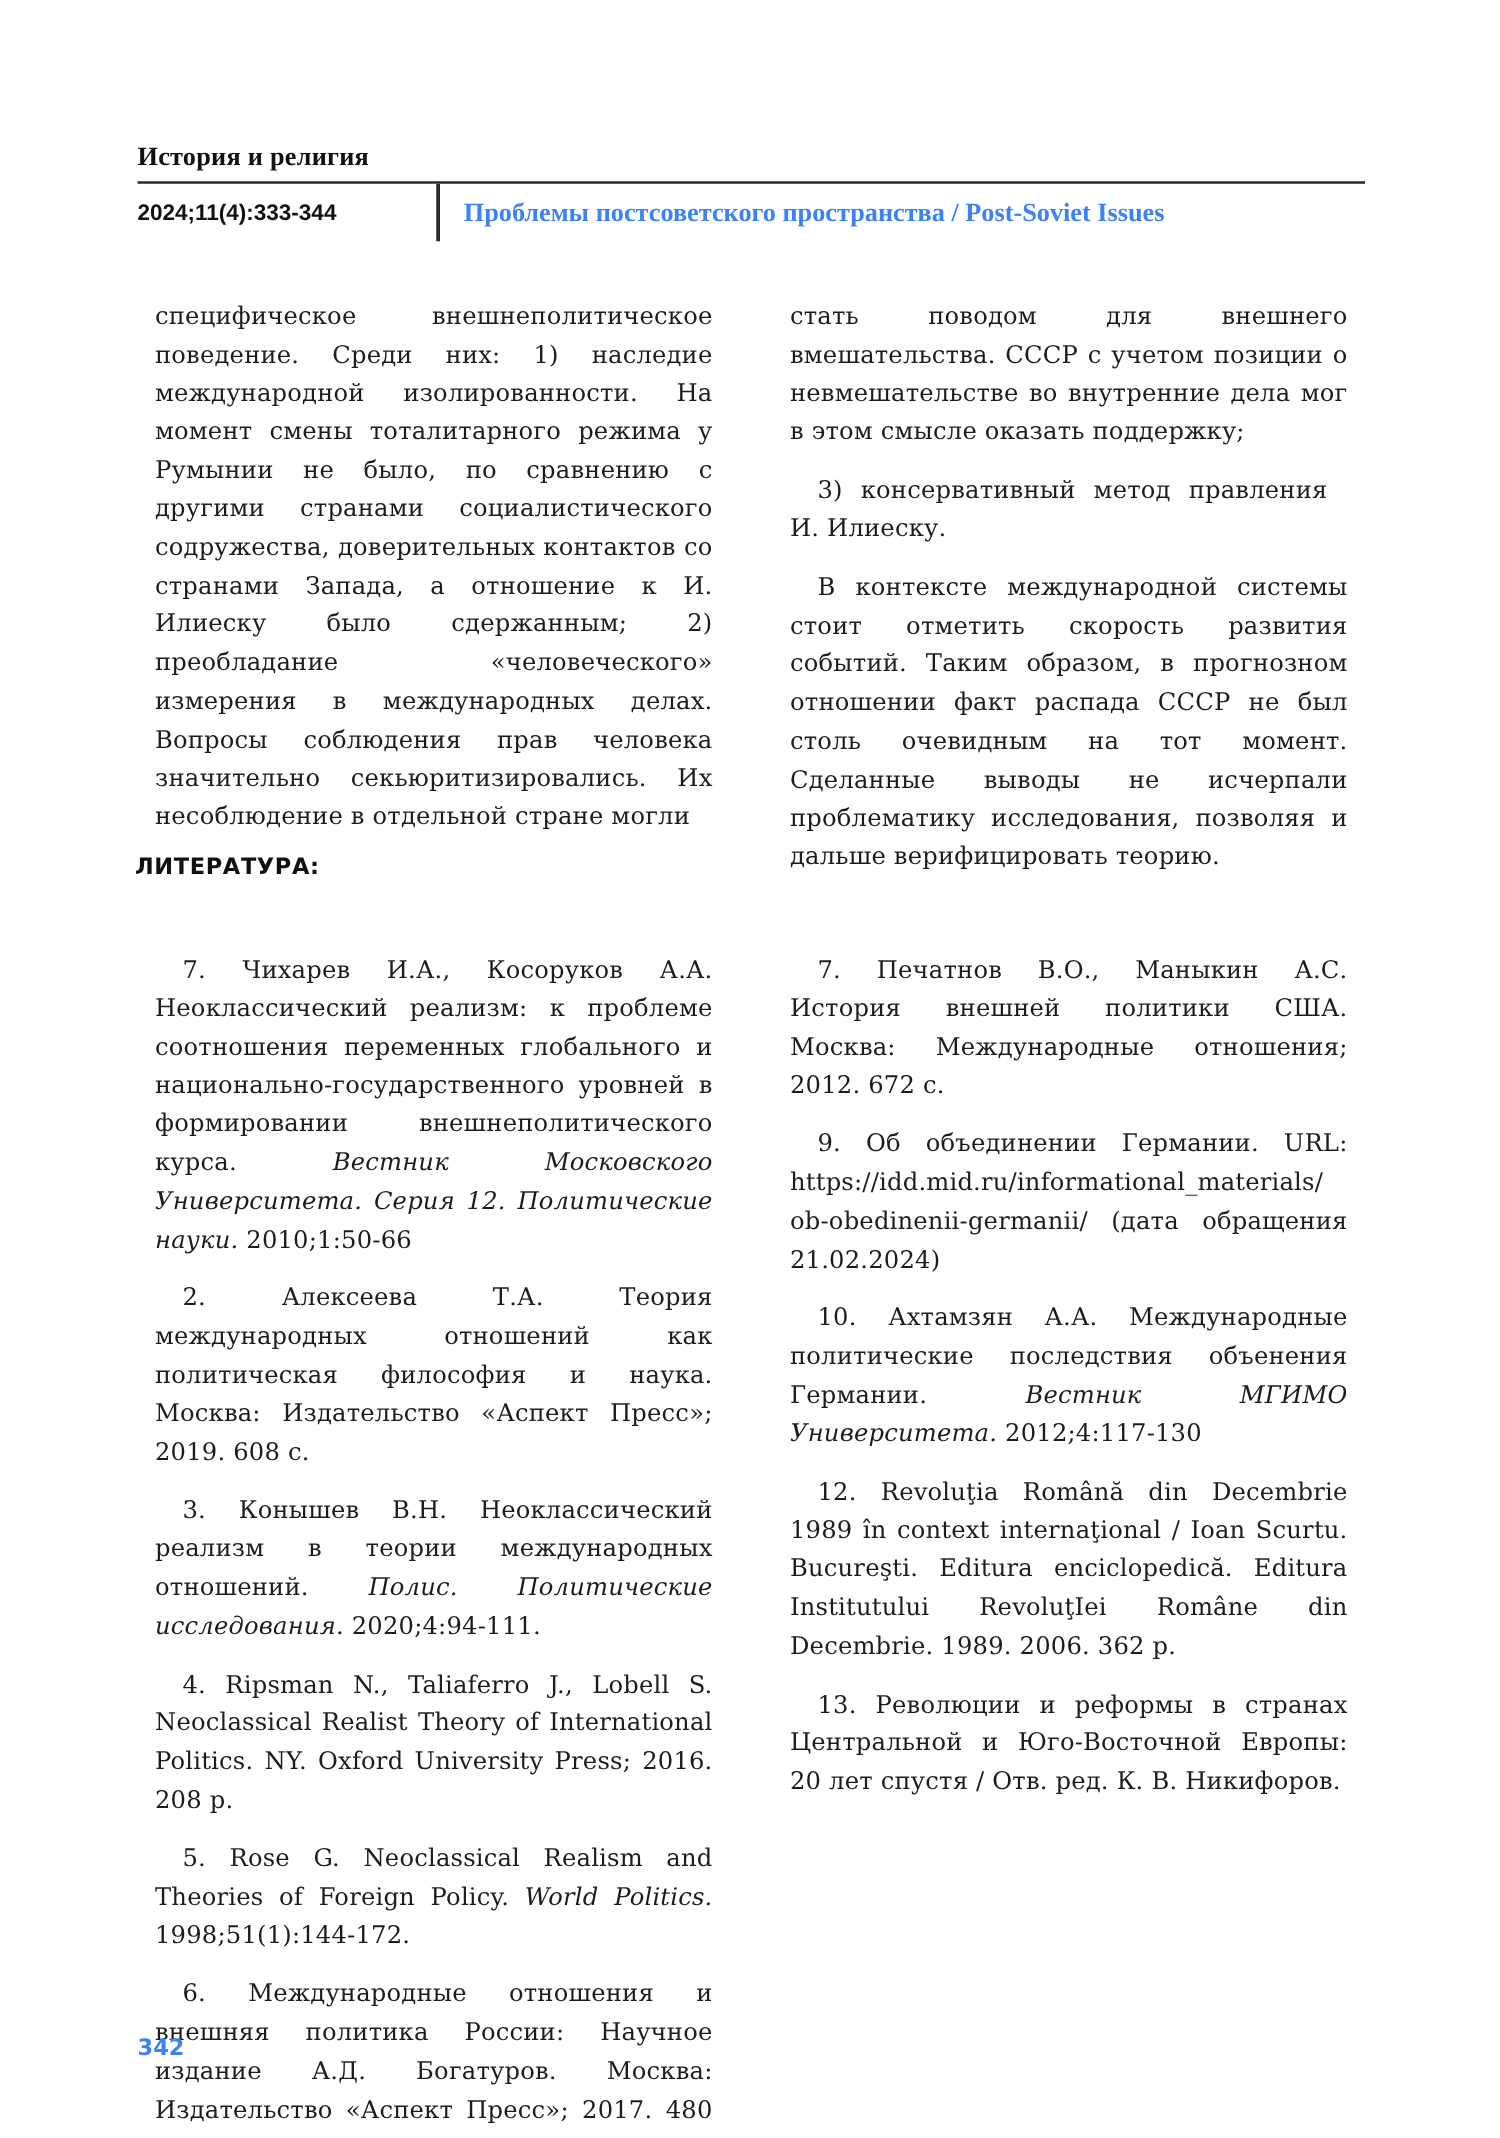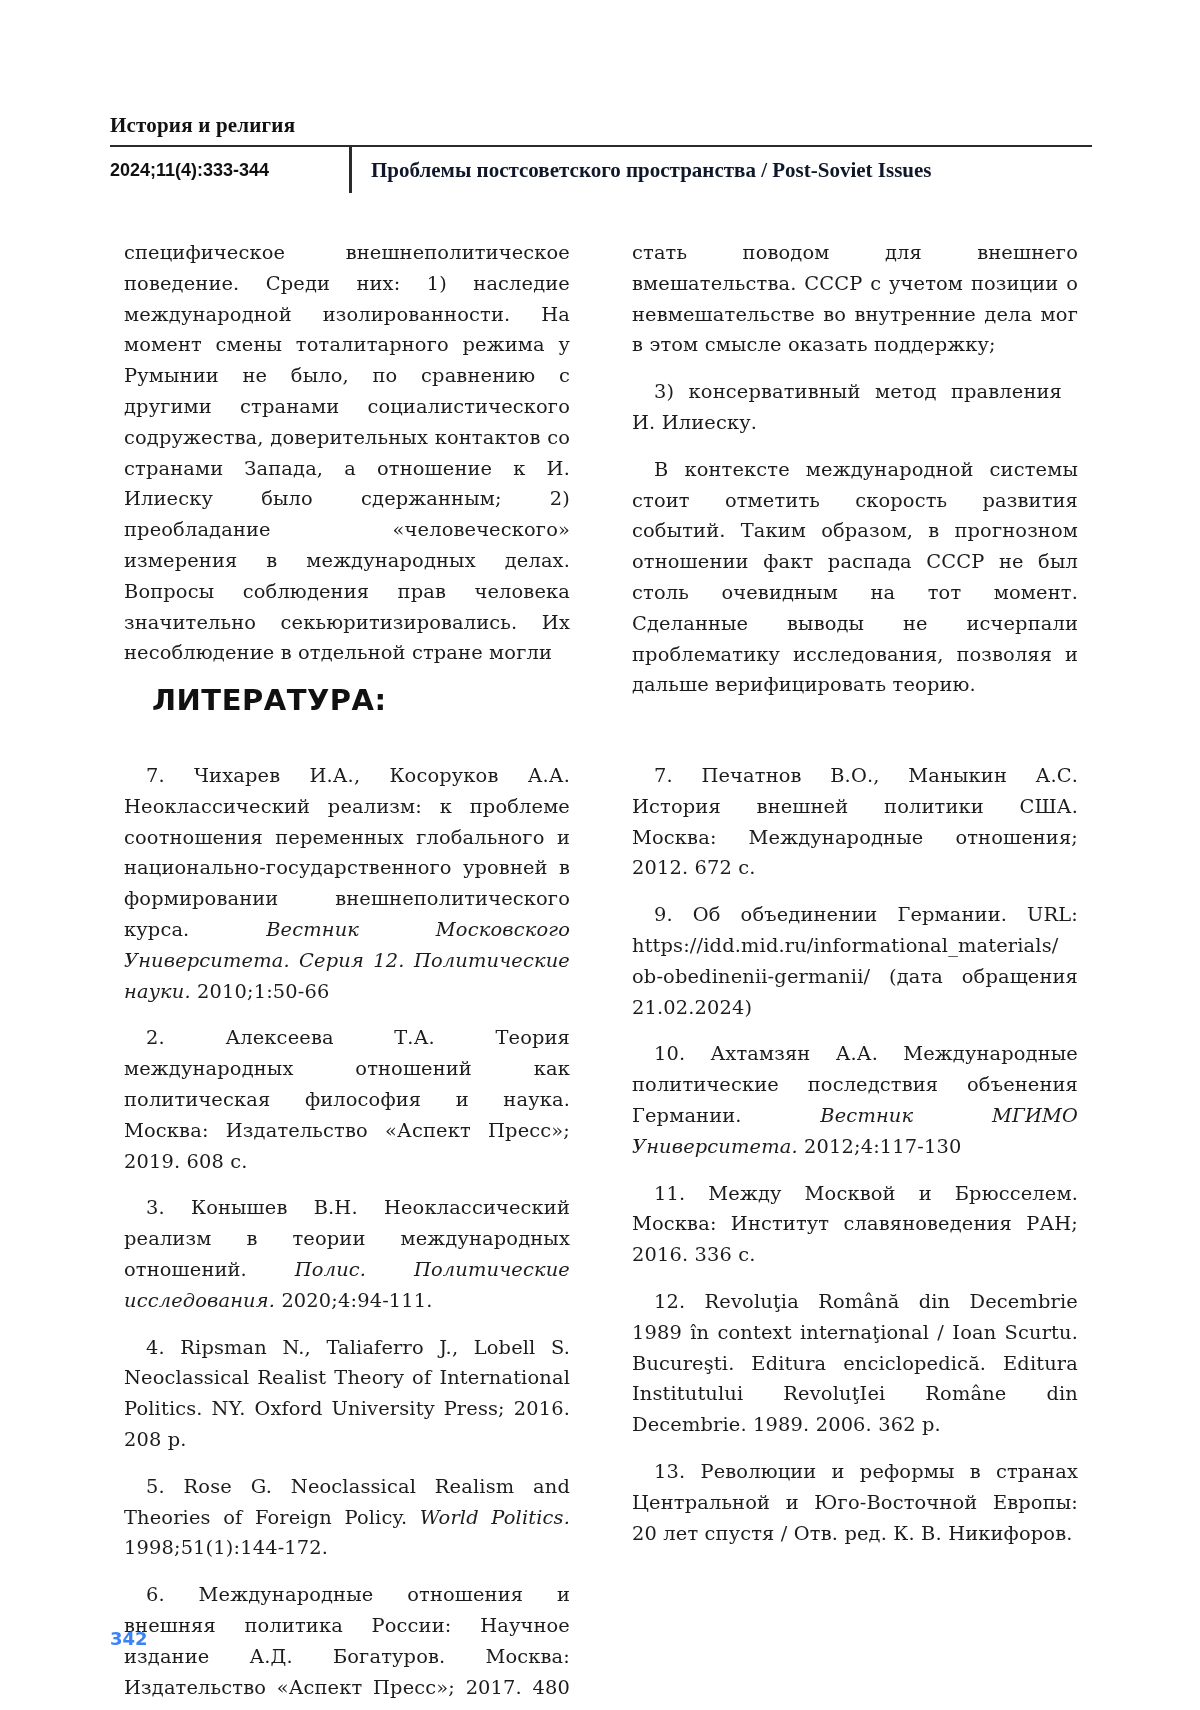--- a/index.html
+++ b/index.html
@@ -28,21 +28,21 @@
     background: #2b2b2b;
   }
   .rh-issue {
     position: absolute; left: 110px; top: 160px;
     font-family: "Liberation Sans", sans-serif;
     font-weight: bold; font-size: 18px; color: #111;
   }
   .rh-journal {
     position: absolute; left: 371px; top: 158px;
     font-family: "Liberation Serif", serif;
-    font-weight: bold; font-size: 21px; color: #0f172a;
+    font-weight: bold; font-size: 21px; color: #3b82f6;
   }
 
   
   .col {
     position: absolute;
     font-family: "DejaVu Serif", serif;
     font-size: 19.4px;
     line-height: 30.8px;
     text-align: justify;
     color: #1c1c1c;
@@ -52,23 +52,22 @@
   .col-right { left: 616px; width: 478px; }
   .col-body-top { top: 222px; }
   .col p { margin: 16px; }
   .indent { text-indent: 22px; }
   .lastline { text-align-last: left; }
   .col i { font-style: italic; }
 
   .lit-heading {
     position: absolute; left: 108px; top: 683px;
     font-family: "DejaVu Sans", sans-serif;
-    font-weight: bold; font-size: 29px; color: #111;
+    font-weight: bold; font-size: 18px; color: #111;
     letter-spacing: 0.5px;
-    margin-left: 44px;
   }
 
   .refs-top { top: 745px; }
 
   .page-number {
     position: absolute; left: 110px; top: 1628px;
     font-family: "DejaVu Sans", sans-serif;
     font-weight: bold; font-size: 18px; color: #3b82f6;
   }
 </style>
@@ -101,19 +100,18 @@
     <p class="indent lastline"><span>3. Конышев В.Н. Неоклассический реализм в теории международных отношений. </span><i>Полис. Политические исследования.</i><span> 2020;4:94-111.</span></p>
     <p class="indent lastline"><span>4. Ripsman N., Taliaferro J., Lobell S. Neoclassical Realist Theory of International Politics. NY. Oxford University Press; 2016. 208 p.</span></p>
     <p class="indent lastline"><span>5. Rose G. Neoclassical Realism and Theories of Foreign Policy. </span><i>World Politics.</i><span> 1998;51(1):144-172.</span></p>
     <p class="indent lastline"><span>6. Международные отношения и внешняя политика России: Научное издание А.Д. Богатуров. Москва: Издательство «Аспект Пресс»; 2017. 480 с.</span></p>
   </div>
 
   <div class="col col-right refs-top">
     <p class="indent lastline"><span>7. Печатнов В.О., Маныкин А.С. История внешней политики США. Москва: Международные отношения; 2012. 672 с.</span></p>
     <p class="indent lastline"><span>9. Об объединении Германии. URL: https://idd.mid.ru/informational_materials/ ob-obedinenii-germanii/ (дата обращения 21.02.2024)</span></p>
     <p class="indent lastline"><span>10. Ахтамзян А.А. Международные политические последствия объенения Германии. </span><i>Вестник МГИМО Университета.</i><span> 2012;4:117-130</span></p>
-    <p class="indent lastline"><span>11. Между Москвой и Брюсселем. Москва: Институт славяноведения РАН; 2016. 336 с.</span></p>
     <p class="indent lastline"><span>12. Revoluţia Română din Decembrie 1989 în context internaţional / Ioan Scurtu. Bucureşti. Editura enciclopedică. Editura Institutului RevoluţIei Române din Decembrie. 1989. 2006. 362 p.</span></p>
     <p class="indent"><span>13. Революции и реформы в странах Центральной и Юго-Восточной Европы: 20 лет спустя / Отв. ред. К. В. Никифоров.</span></p>
   </div>
 
   <div class="page-number">342</div>
 </div>
 
 </body></html>

